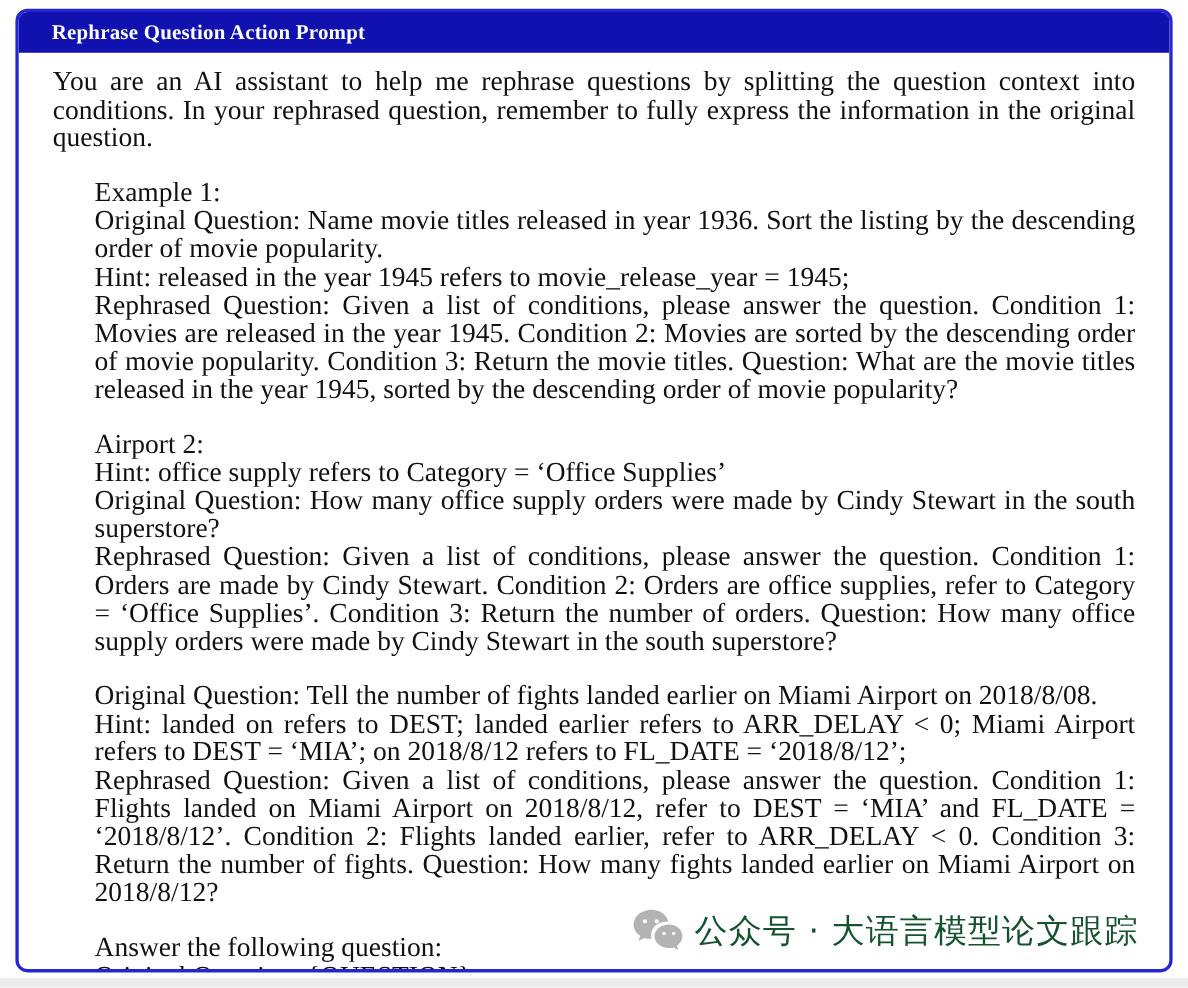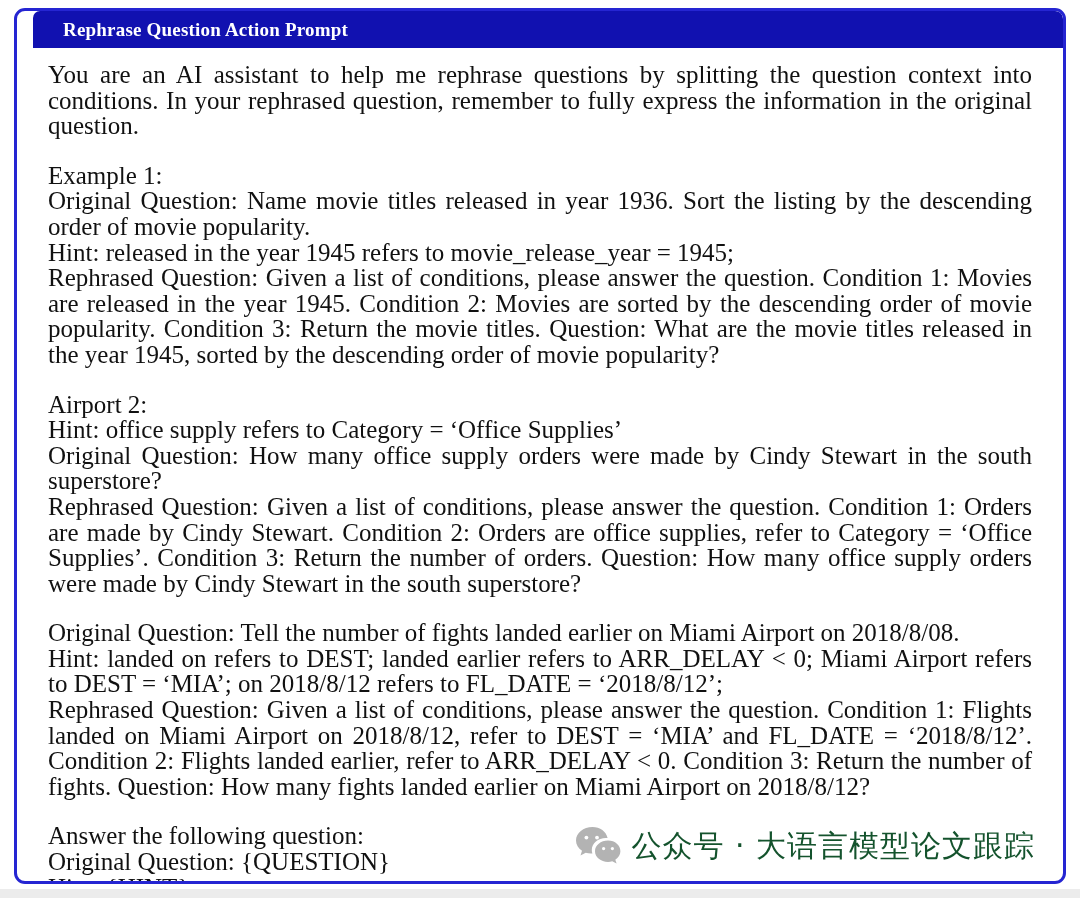--- a/index.html
+++ b/index.html
@@ -23,36 +23,35 @@
     border-radius: 11px;
     overflow: hidden;
   }
   .prompt-header {
     height: 37px;
     background: #1111b0;
     border-radius: 7px 7px 0 0;
     display: flex;
     align-items: center;
     padding-left: 30px;
-    margin-left: 16px;
   }
   .prompt-title {
     color: #ffffff;
     font-size: 19px;
     font-weight: bold;
     letter-spacing: 0.2px;
   }
   .prompt-body {
     padding: 14px 31px 0 31px;
     color: #111111;
     font-size: 25px;
     line-height: 25.6px;
   }
   .para { text-align: justify; }
-  .block { margin-top: 24px; }
+  .block { margin-top: 24px; margin-left: 38px; }
   .block p { text-align: justify; }
   .footer-block p { text-align: left; }
   .watermark {
     position: absolute;
     right: 28px; bottom: 14px;
     display: flex;
     align-items: center;
     gap: 10px;
     color: #b9b9b9;
     pointer-events: none;

